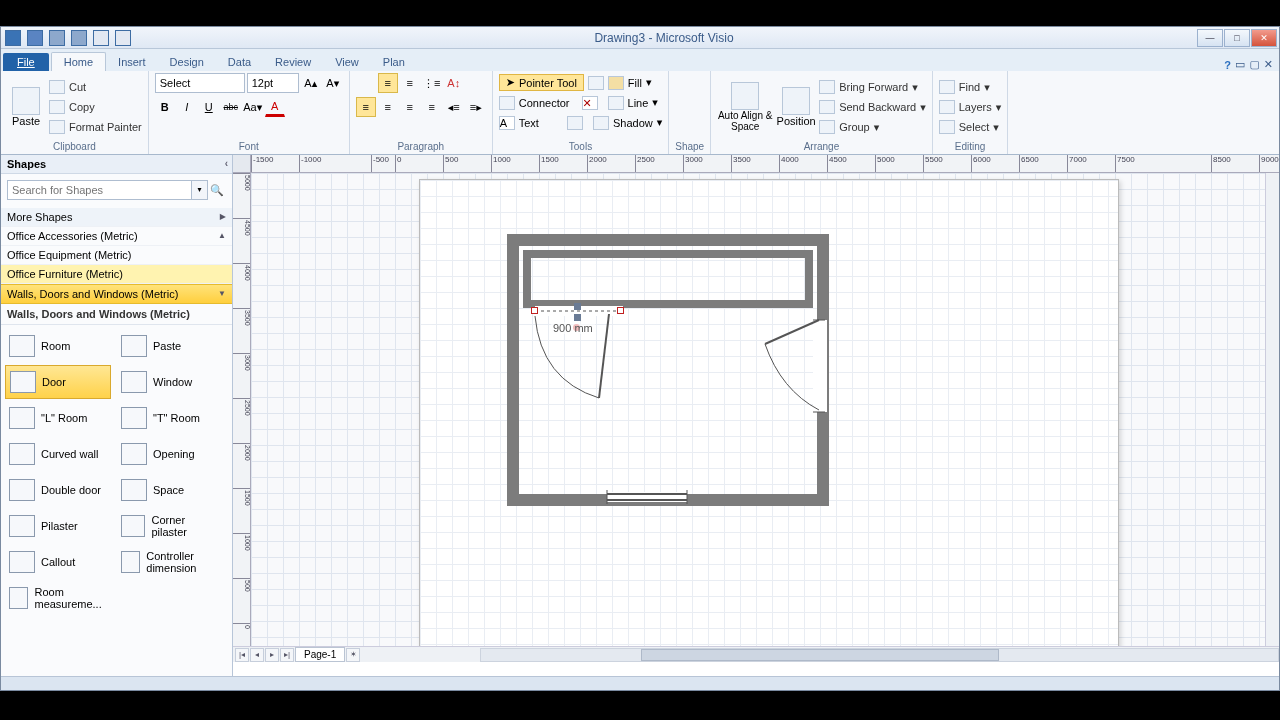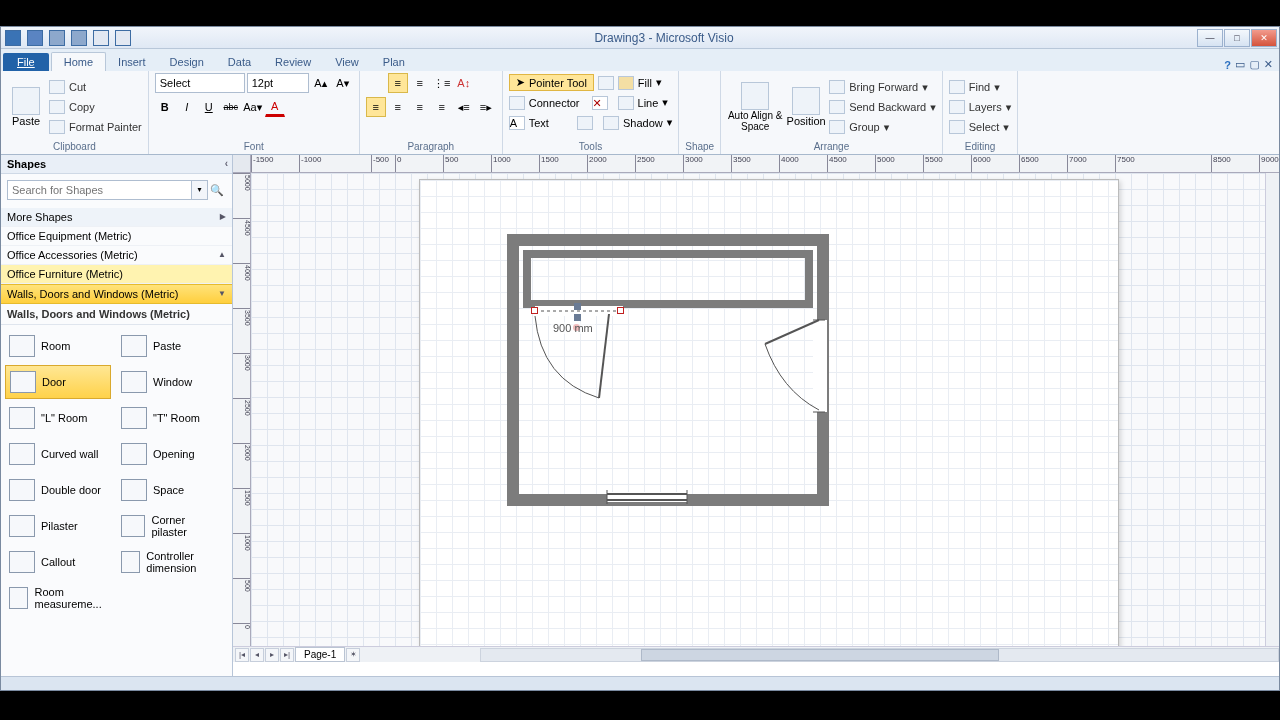--- a/index.html
+++ b/index.html
@@ -133,21 +133,21 @@
             </div>
         </div>
       </div>
       <div class="group-label">Clipboard</div>
     </div>
 
     <div class="group">
       <div class="group-body" style="flex-direction:column;align-items:flex-start;gap:4px">
         <div style="display:flex;gap:2px">
           <div class="fontbox" style="width:90px">Select</div>
-          <div class="fontbox" style="width:62px">12pt</div>
+          <div class="fontbox" style="width:52px">12pt</div>
           <div class="fmt-btn">A▴</div>
           <div class="fmt-btn">A▾</div>
         </div>
         <div class="fmt-row">
           <div class="fmt-btn" style="font-weight:bold">B</div>
           <div class="fmt-btn" style="font-style:italic">I</div>
           <div class="fmt-btn" style="text-decoration:underline">U</div>
           <div class="fmt-btn" style="text-decoration:line-through;font-size:9px">abc</div>
           <div class="fmt-btn">Aa▾</div>
           <div class="fmt-btn" style="color:#c00;border-bottom:3px solid #c00">A</div>
@@ -249,22 +249,22 @@
       <span>Shapes</span>
       <span class="close-x">‹</span>
     </div>
     <div class="searchbox">
       <input placeholder="Search for Shapes" style="">
       <div class="dd">▾</div>
       <div class="go">🔍</div>
     </div>
     <div class="cat-row more"><span>More Shapes</span><span class="arrow">▶</span></div>
     <div id="cat-list">
+        <div class="cat-row">Office Accessories (Metric)<span class="arrow">▲</span></div>
         <div class="cat-row">Office Equipment (Metric)</div>
-        <div class="cat-row">Office Accessories (Metric)<span class="arrow">▲</span></div>
         <div class="cat-row hl">Office Furniture (Metric)</div>
         <div class="cat-row sel">Walls, Doors and Windows (Metric)<span class="arrow">▼</span></div>
       </div>
     <div class="stencil-title">Walls, Doors and Windows (Metric)</div>
     <div class="stencil-grid" id="stencil-grid">
         <div class="shape-cell">
           <div class="shape-icon"></div>
           <span>Room</span>
         </div>
         <div class="shape-cell">

